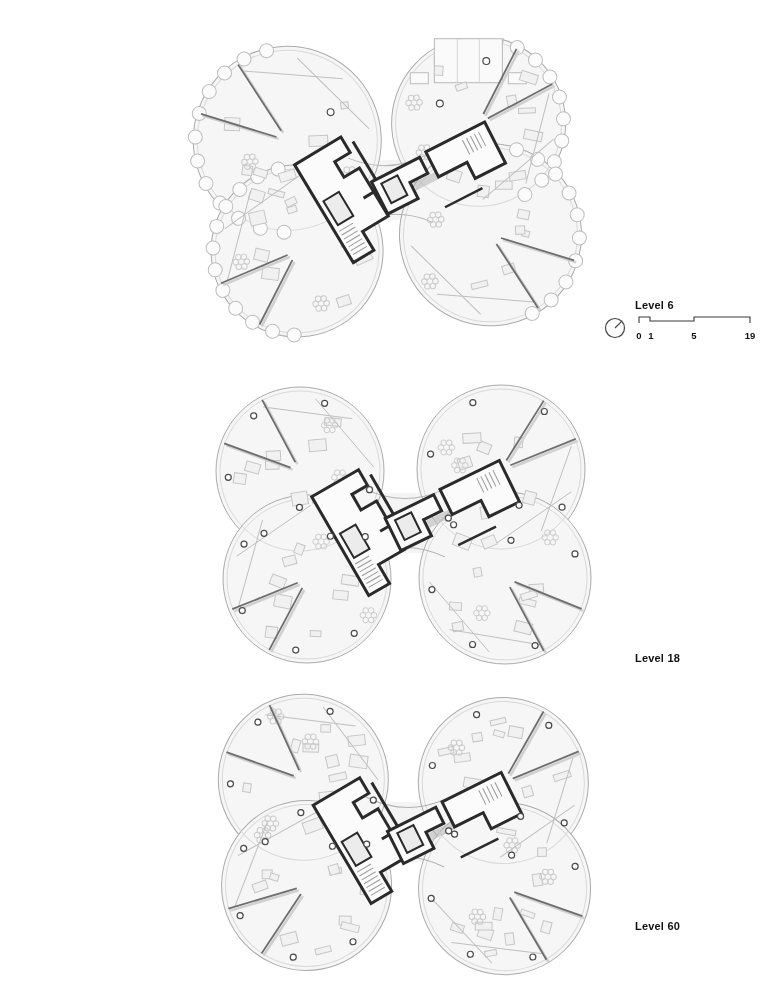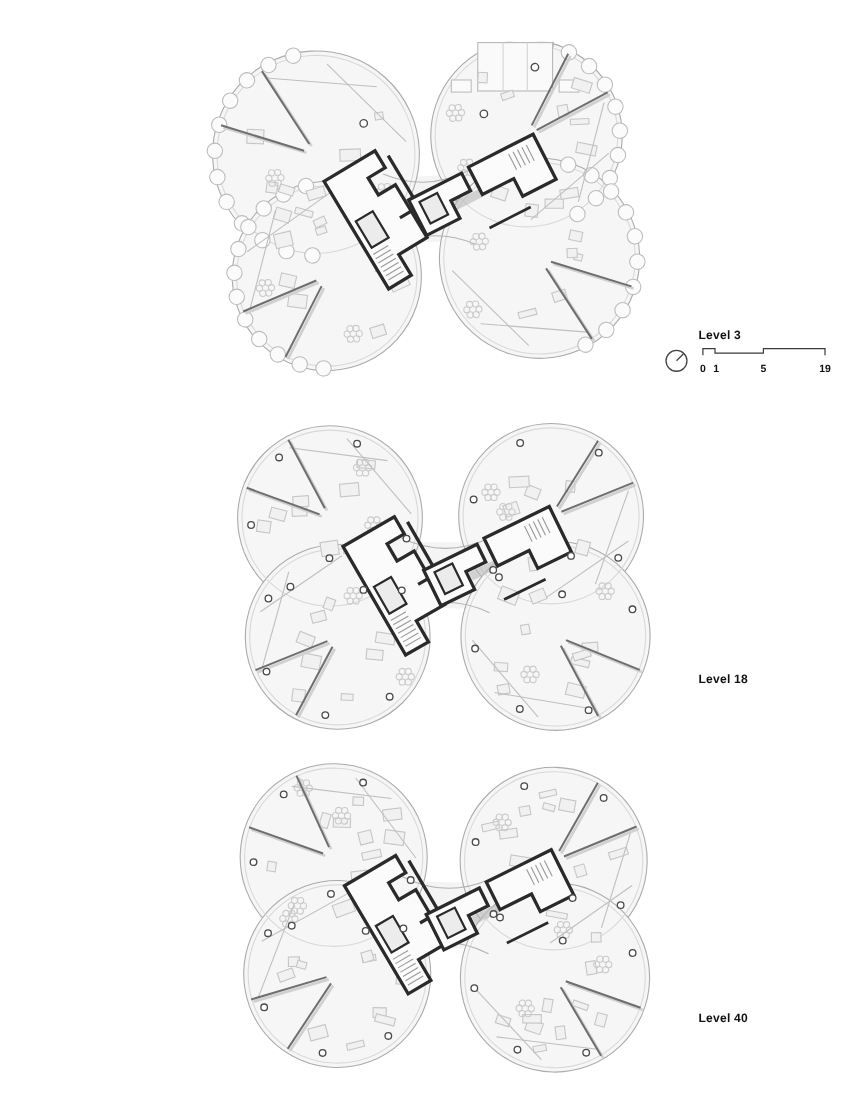--- a/index.html
+++ b/index.html
@@ -580,27 +580,27 @@
         </g>
       </svg>
   </figure>
 
   <div class="legend">
     <svg class="compass" width="24" height="24" viewBox="0 0 24 24">
       <circle cx="12" cy="12" r="9.5" fill="none" stroke="#444" stroke-width="1.2"></circle>
       <line x1="12" y1="12" x2="18.4" y2="5.6" stroke="#444" stroke-width="1.2"></line>
     </svg>
 
-    <div class="level-label" style="left:635px;top:299px">Level 3</div>
+    <div class="level-label" style="left:635px;top:299px">Level 6</div>
 
     <svg class="scalebar" width="118" height="12" viewBox="0 0 118 12">
       <path d="M2,9 L2,3 L13,3 L13,7 L57,7 L57,3 L113,3 L113,9" fill="none" stroke="#3a3a3a" stroke-width="1.1"></path>
     </svg>
     <span class="scale-tick" style="left:639px">0</span>
     <span class="scale-tick" style="left:651px">1</span>
     <span class="scale-tick" style="left:694px">5</span>
     <span class="scale-tick" style="left:750px">19</span>
   </div>
 
-  <div class="level-label" style="left:635px;top:612px">Level 18</div>
-
-  <div class="level-label" style="left:635px;top:920px">Level 40</div>
+  <div class="level-label" style="left:635px;top:652px">Level 18</div>
+
+  <div class="level-label" style="left:635px;top:920px">Level 60</div>
 </div>
 
 </body></html>

